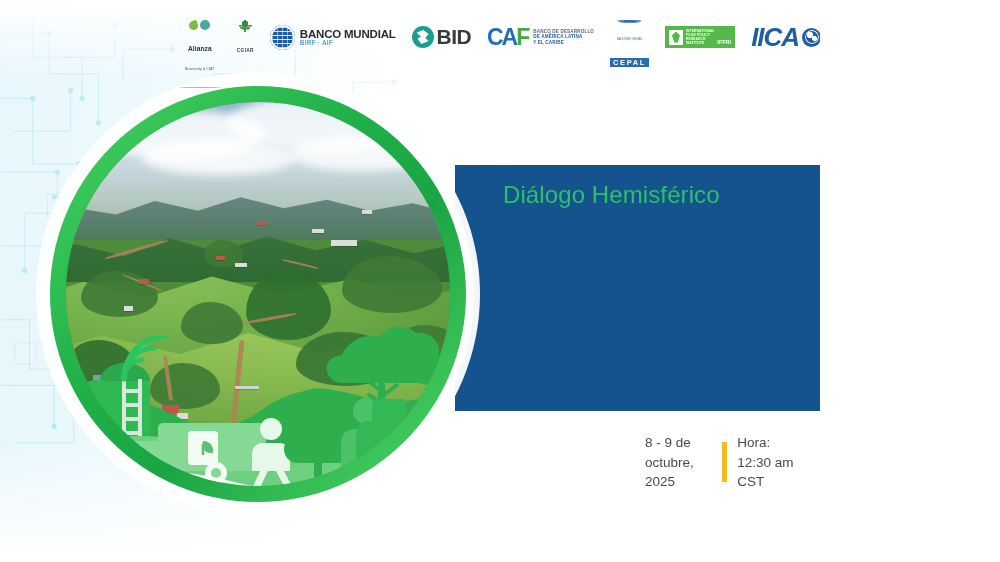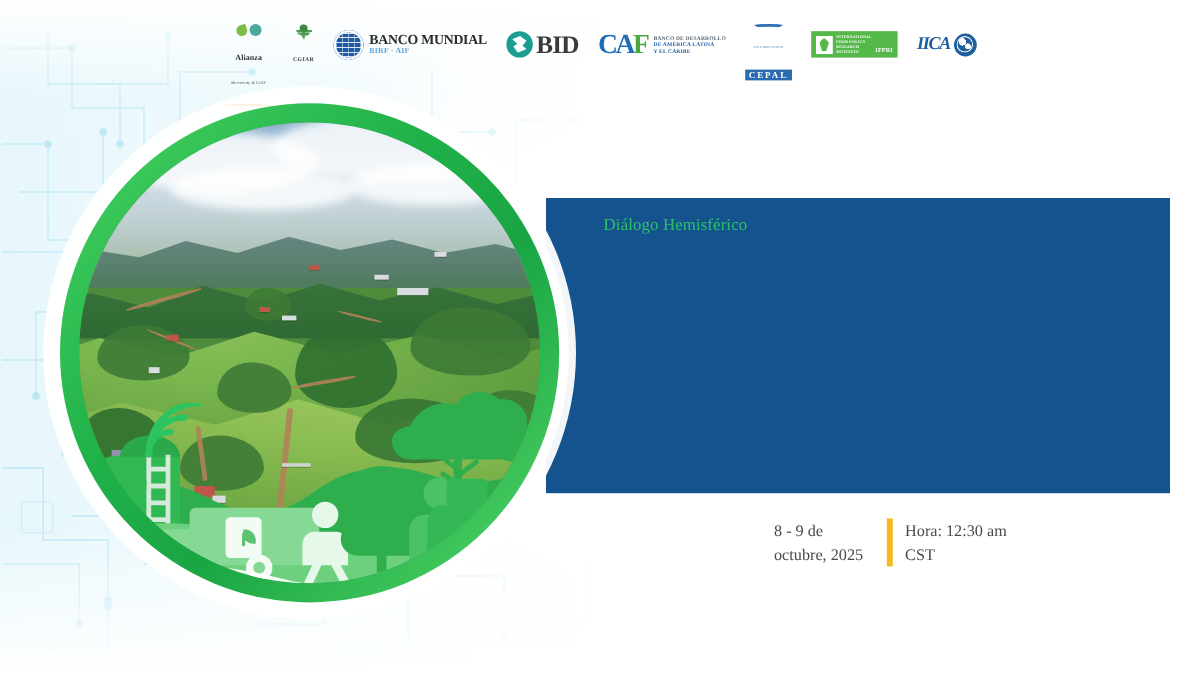--- a/index.html
+++ b/index.html
@@ -5,25 +5,24 @@
   html, body {
     margin: 0;
     padding: 0;
     background: #ffffff;
   }
   body {
     font-family: "Liberation Sans", sans-serif;
   }
   #poster {
     position: relative;
-    width: 1000px;
+    width: 820px;
     height: 562px;
     overflow: hidden;
     background: #ffffff;
-    font-family: Liberation Serif, serif;
   }
 
   
   .bg-base {
     position: absolute;
     inset: 0;
     background:
       radial-gradient(ellipse 520px 420px at 58% 52%, #ffffff 0%, #ffffff 46%, rgba(255,255,255,0) 72%),
       linear-gradient(100deg, #dff4fb 0%, #eaf8fc 20%, #f8fdfe 42%, #ffffff 62%, #ffffff 100%);
   }
@@ -190,21 +189,21 @@
   .ifpri-mark::after {
     content:""; position:absolute; left:3px; top:2px; width:8px; height:11px;
     background:#54b948;
     clip-path: polygon(50% 0, 100% 35%, 72% 100%, 28% 100%, 0 35%);
   }
   .ifpri-lines { line-height: 1.25; font-size: 3.2px; color: #ffffff; font-weight: bold; letter-spacing:.2px;}
   .ifpri-abbr { font-size:5px; font-weight:bold; color:#ffffff; align-self:flex-end; letter-spacing:.2px;}
 
   
   .logo-iica { display: flex; align-items: center; gap: 3px; }
-  .iica-text { font-size: 15px; font-weight: bold; color: #1e5f9e; font-style: italic; letter-spacing:-1px; }
+  .iica-text { font-size: 26px; font-weight: bold; color: #1e5f9e; font-style: italic; letter-spacing:-1px; }
   .iica-globe {
     width: 19px; height: 19px; border-radius: 50%;
     background: #1e5f9e; position: relative;
   }
   .iica-globe::after{
     content:""; position:absolute; inset:2.5px; border-radius:50%;
     background:
       radial-gradient(circle at 35% 35%, #ffffff 0 3px, transparent 3.2px),
       radial-gradient(circle at 68% 62%, #ffffff 0 2.4px, transparent 2.6px),
       #1e5f9e;
@@ -309,21 +308,21 @@
     top: 165px;
     width: 520px;
     height: 246px;
     background: #15538f;
     z-index: 20;
   }
   .blue-panel .kicker {
     position: absolute;
     left: 48px; top: 16px;
     color: #2bc069;
-    font-size: 14px;
+    font-size: 24px;
     letter-spacing: .1px;
   }
   .blue-panel .headline {
     position: absolute;
     left: 48px; top: 44px; right: 6px;
     color: #ffffff;
     font-size: 25.5px;
     font-weight: bold;
     line-height: 1.22;
     letter-spacing: .1px;
@@ -334,21 +333,21 @@
     position: absolute;
     left: 645px;
     top: 432px;
     display: flex;
     align-items: stretch;
     gap: 0;
     z-index: 30;
   }
   .meta-item {
     display: flex;
-    align-items: flex-end;
+    align-items: center;
     gap: 10px;
   }
   .meta-bar {
     width: 5px;
     min-height: 40px;
     background: #f5b922;
     flex: none;
   }
   .meta-text {
     color: #4a4a4a;

